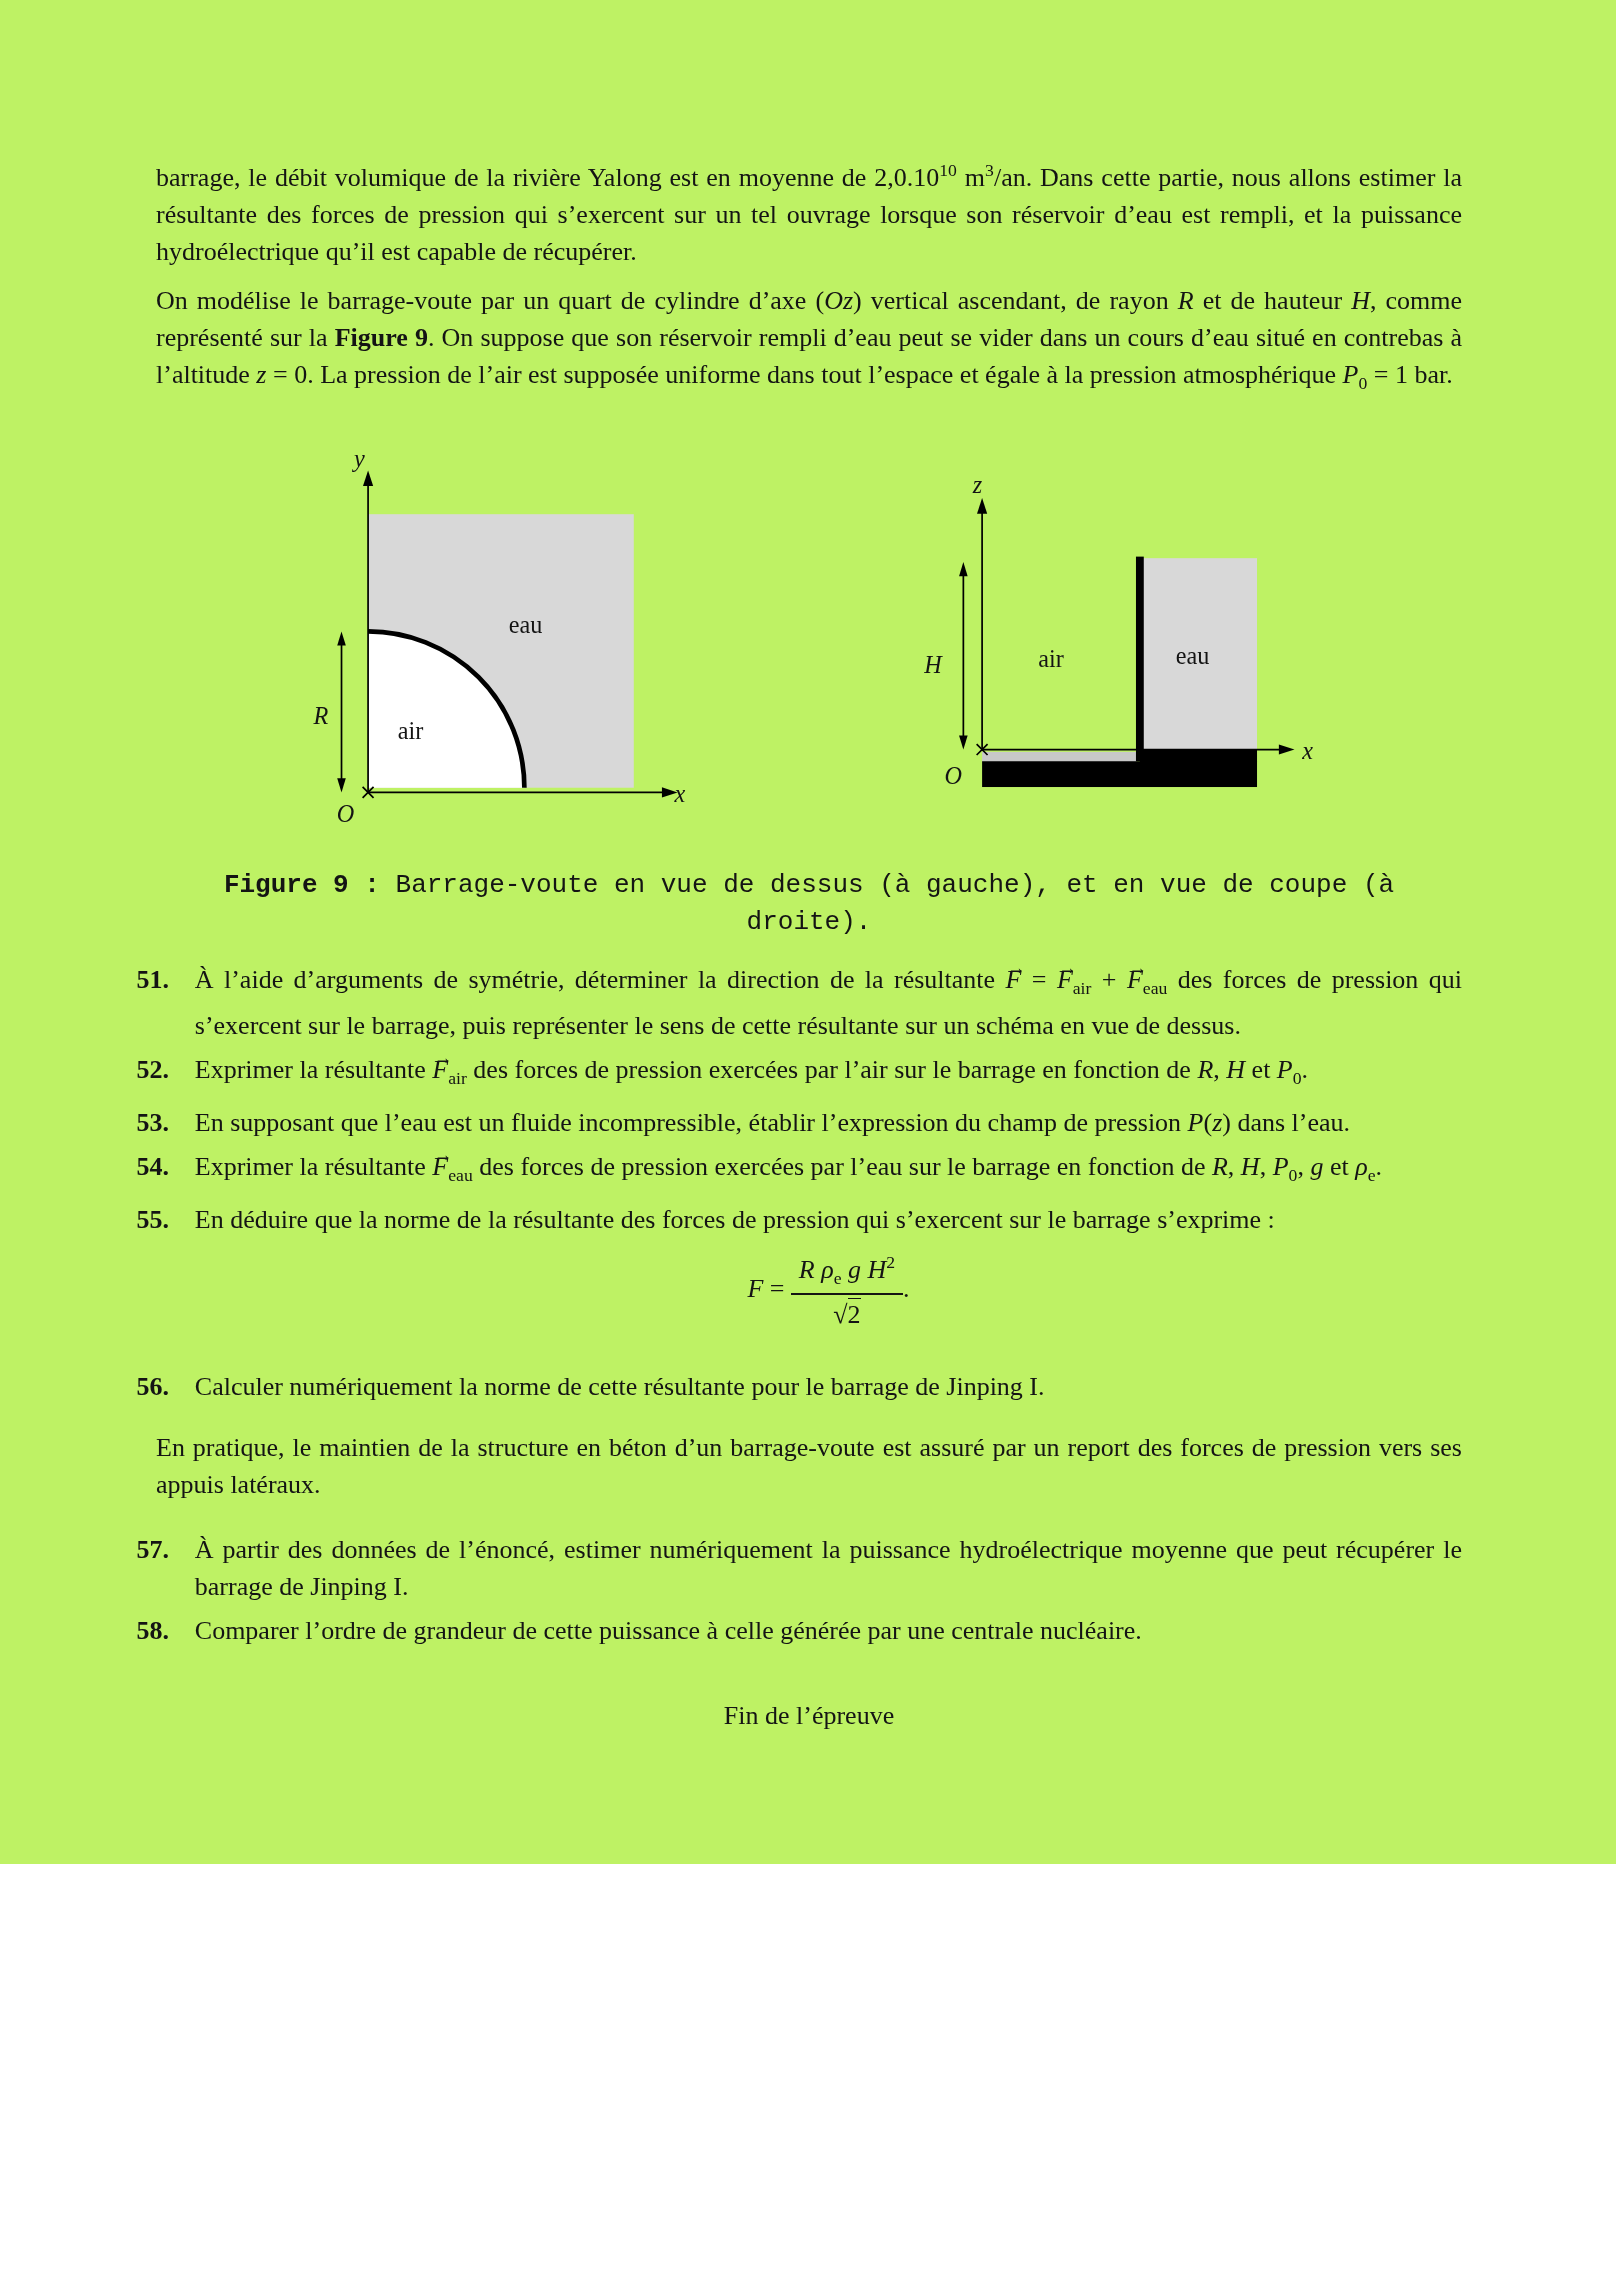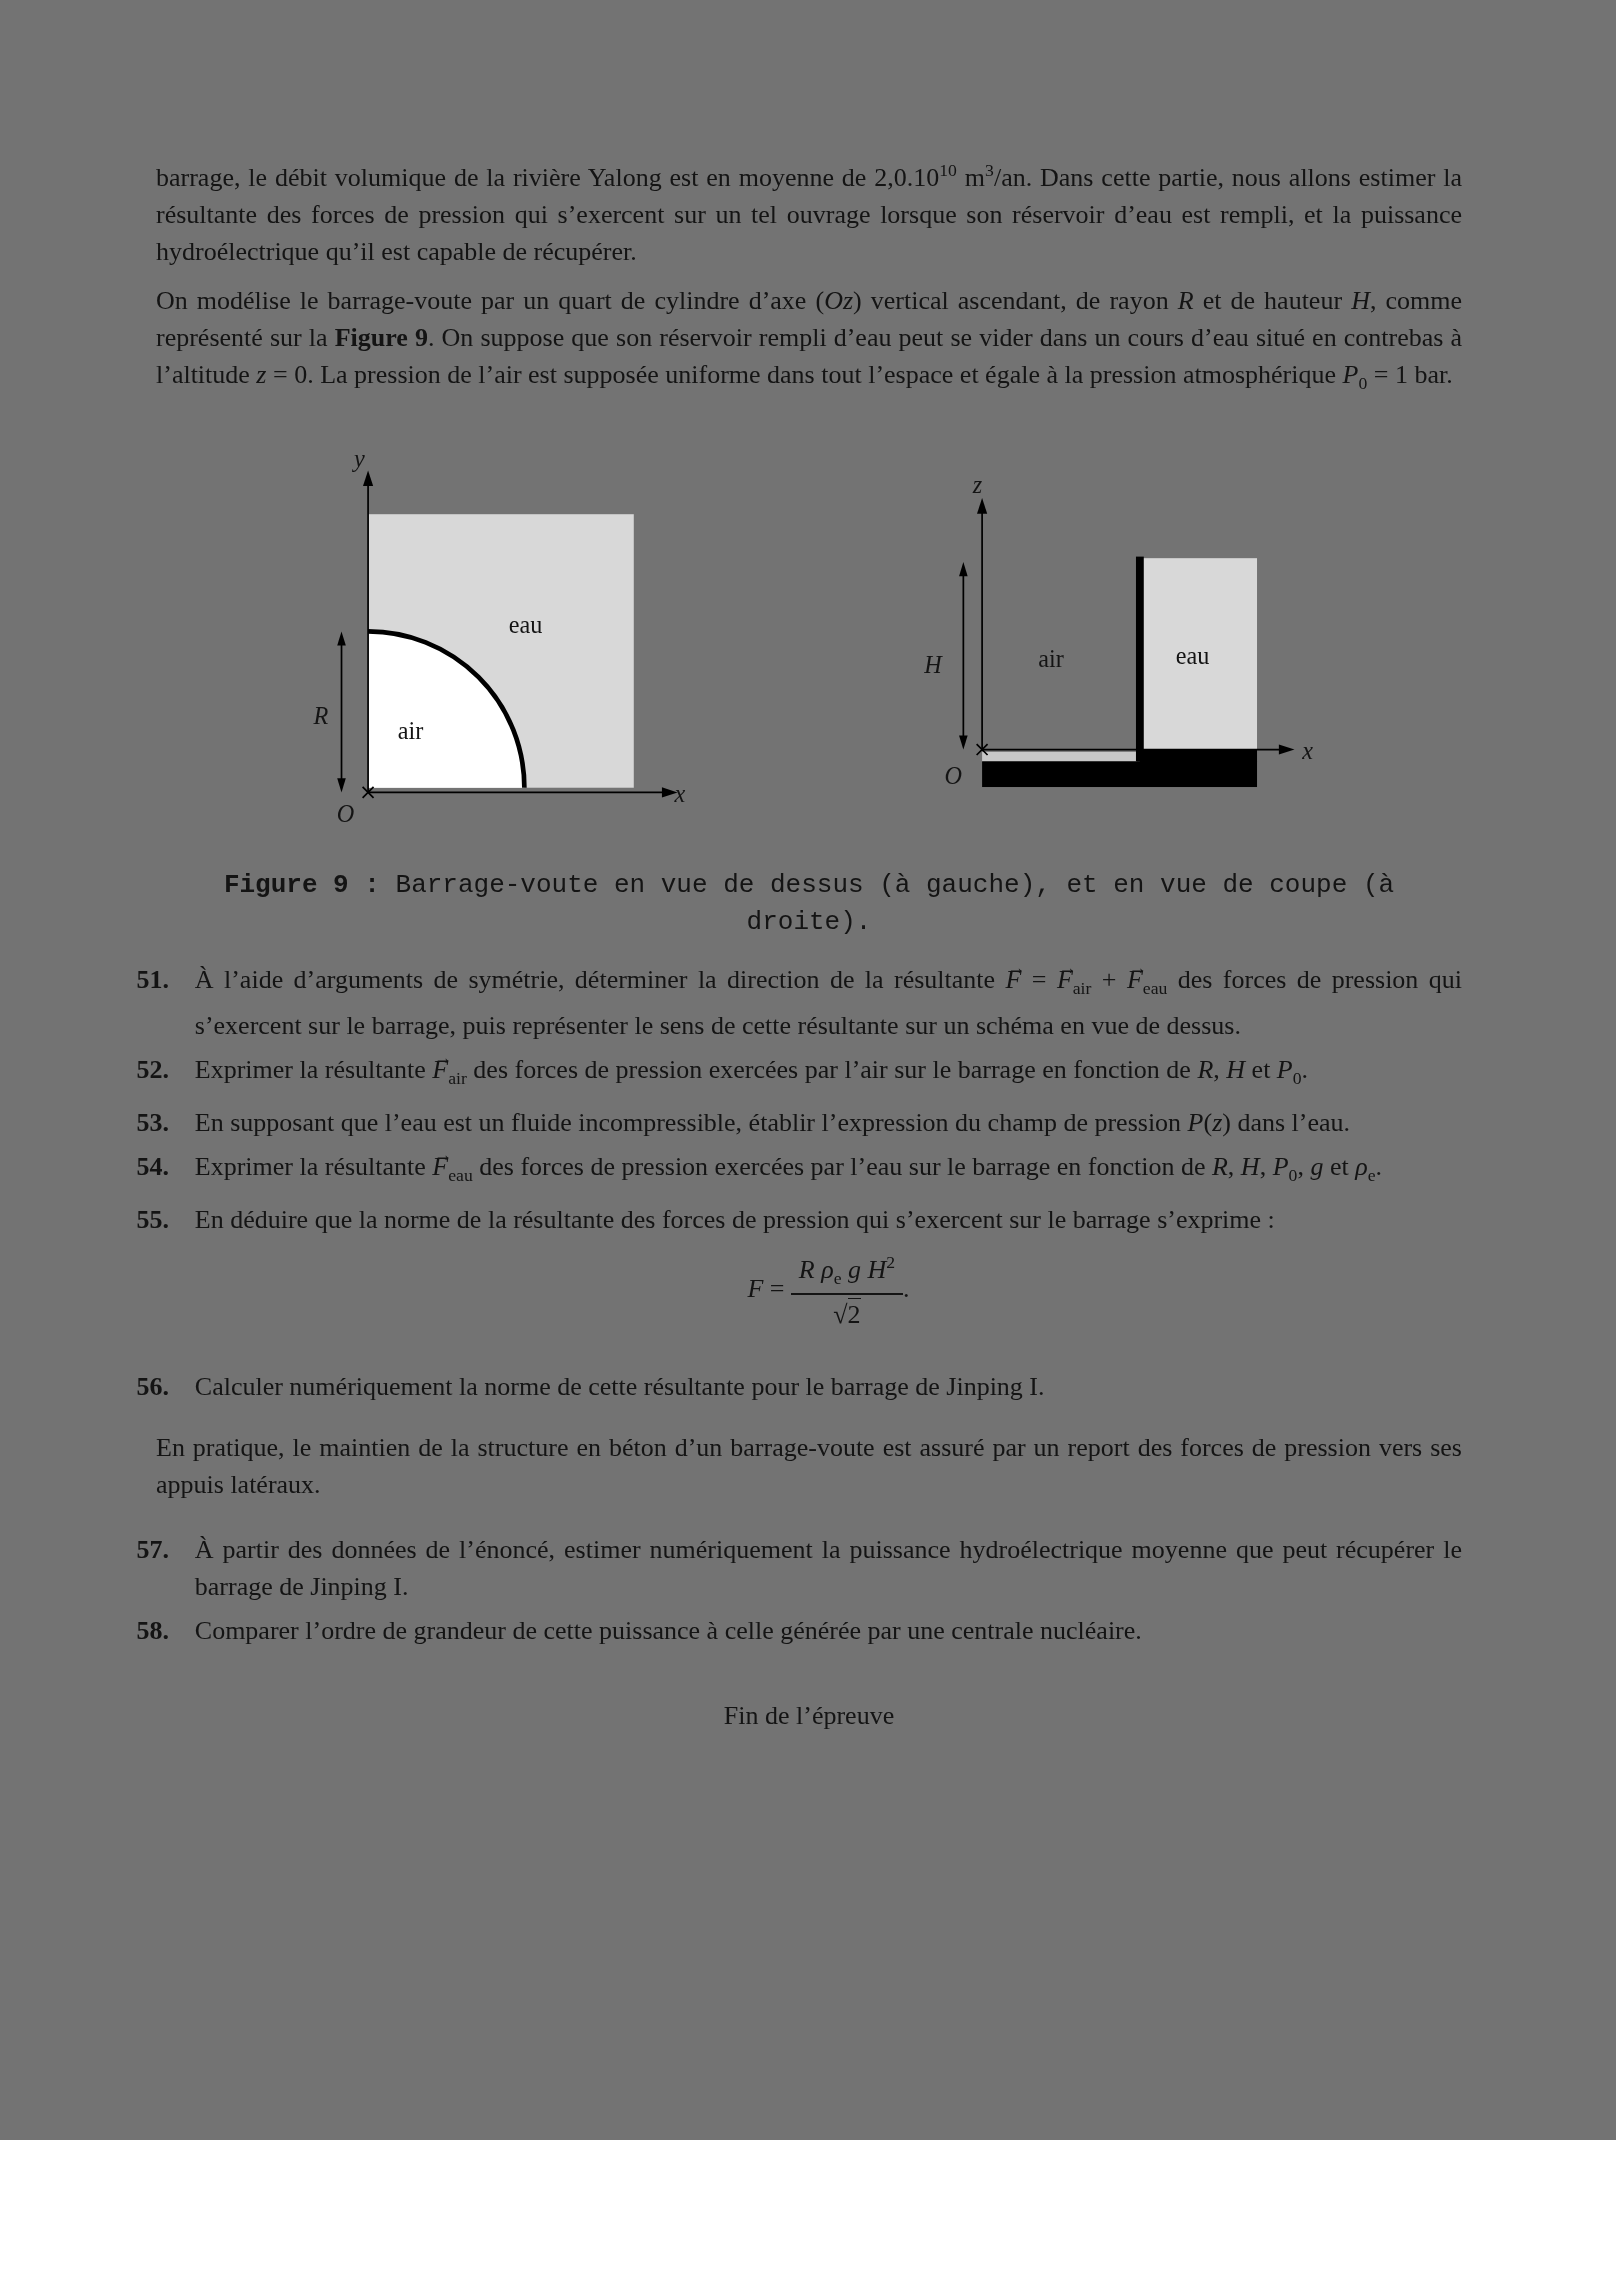--- a/index.html
+++ b/index.html
@@ -1,18 +1,18 @@
 <!DOCTYPE html>
 <html style="font-size:12.5px"><head>
 <meta charset="utf-8">
 <style>
   * { margin:0; padding:0; box-sizing:border-box; }
   html,body { background:#ffffff; }
   .page {
-    position:relative; width:1617px; height:2140px; background:#737373;
+    position:relative; width:1617px; height:1864px; background:#bef264;
     color:#141414; font-family:"Liberation Serif","DejaVu Serif",serif;
     font-size:26px; line-height:37px; overflow:hidden;
   }
   .content { position:absolute; left:156px; top:152px; width:1306px; }
   p.para { text-align:justify; margin-bottom:12.5px; }
   sup { font-size:0.68em; }
   sub { font-size:0.68em; }
   i, .it { }
   b { font-weight:bold; }
   

